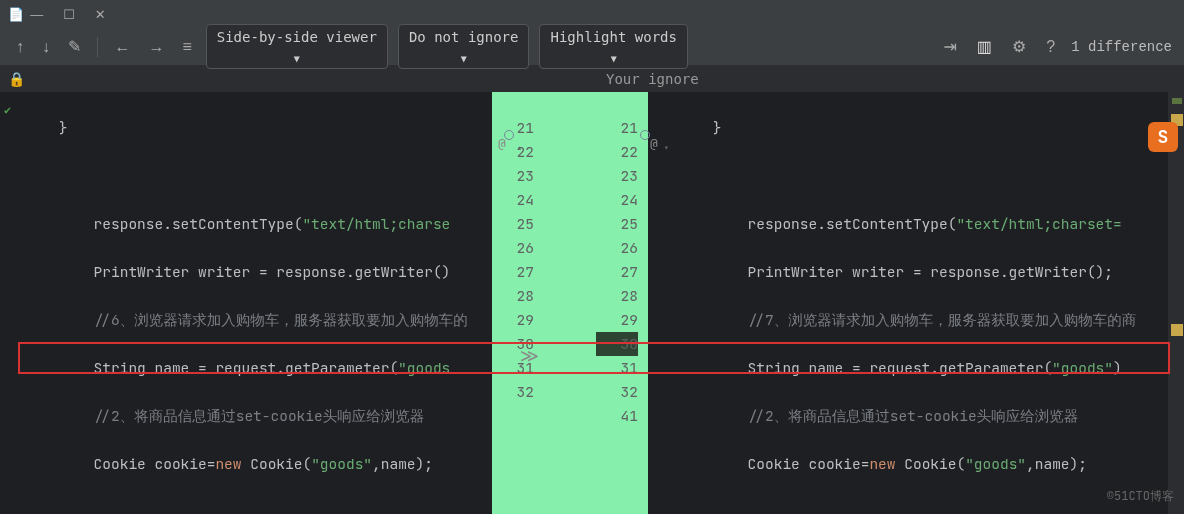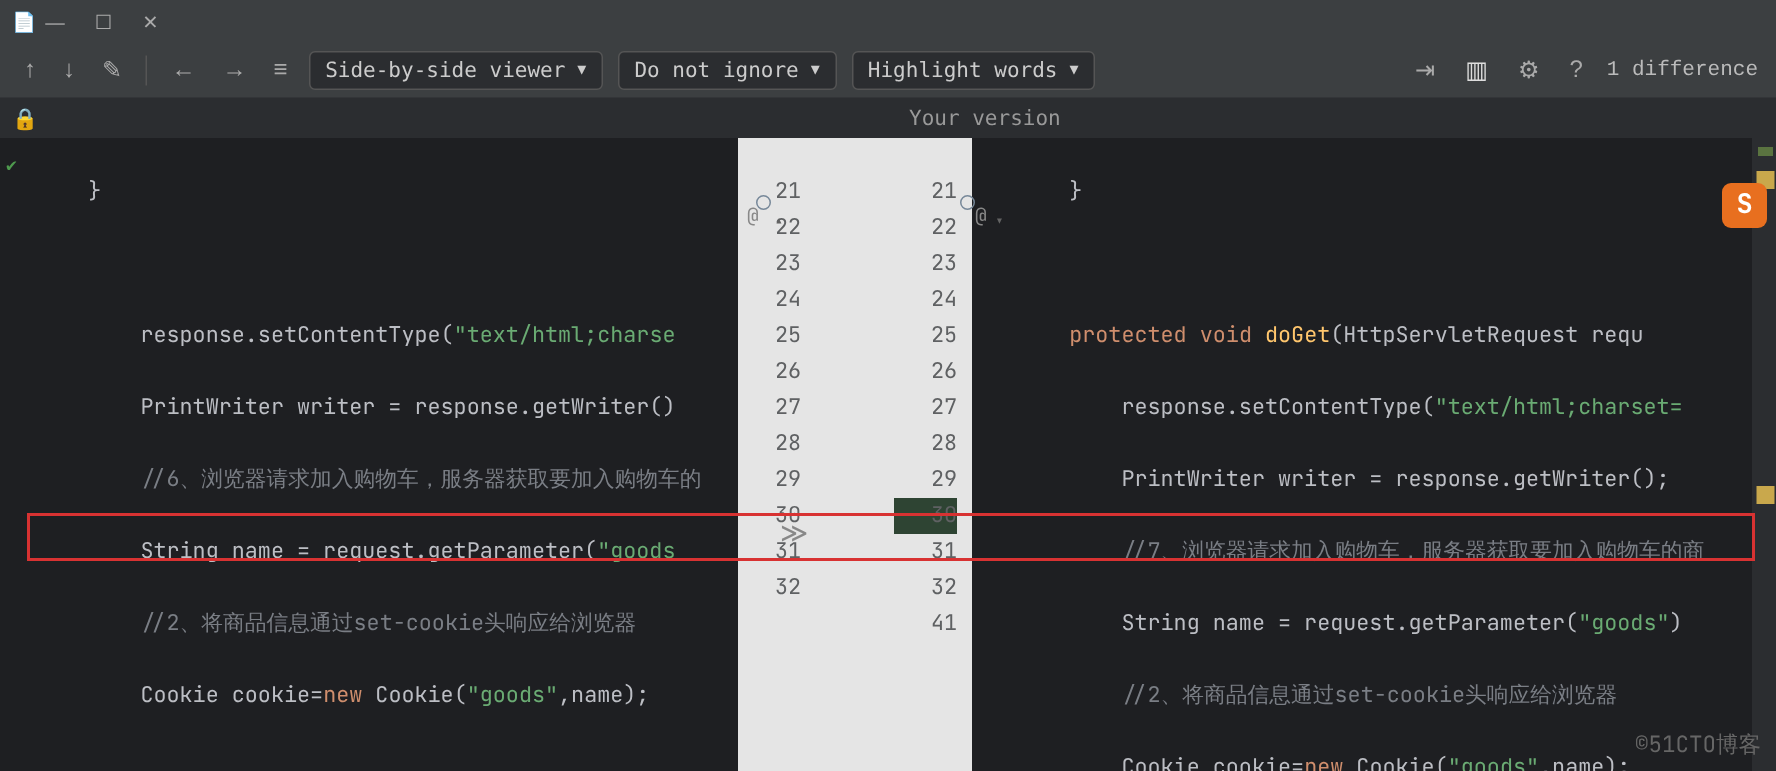--- a/index.html
+++ b/index.html
@@ -20,21 +20,21 @@
 
   .toolbar {
     height: 38px; background: #3c3f41; display: flex; align-items: center;
     padding: 0 12px; gap: 10px; border-bottom: 1px solid #2b2d30;
   }
   .tbtn { color: #aaa; font-size: 16px; padding: 2px 4px; cursor: pointer; }
   .sep { width: 1px; height: 20px; background: #555; margin: 0 2px; }
   .combo {
     background: #2b2d30; border: 1px solid #555; border-radius: 4px;
     padding: 4px 10px; color: #ccc; font-size: 14px; display: flex;
-    align-items: center; gap: 8px; cursor: pointer; font-family: monospace;
+    align-items: center; gap: 8px; cursor: pointer; font-family: monospace; flex-direction: column;
   }
   .combo .caret { font-size: 10px; }
   .toolbar-right { margin-left: auto; display: flex; align-items: center; gap: 12px; }
   .diff-count { color: #bbb; font-family: Liberation Mono, monospace; font-size: 14px; }
 
   .subheader {
     height: 26px; background: #2b2d30; display: flex; align-items: center;
     font-family: monospace; font-size: 14px; color: #999;
   }
   .sub-left { width: 50%; display: flex; align-items: center; gap: 6px; padding-left: 8px; }
@@ -45,21 +45,21 @@
     position: relative; height: 422px; background: #1e1f22;
     font-family: "JetBrains Mono","Consolas",monospace; font-size: 14.5px;
     line-height: 24px;
   }
   .pane-left {
     position: absolute; left: 0; top: 0; width: 492px; height: 100%;
     overflow: hidden; white-space: pre; padding-left: 24px;
   }
   .gutter-mid {
     position: absolute; left: 492px; top: 0; width: 156px; height: 100%;
-    background: #e5e5e5; display: flex;
+    background: #86efac; display: flex;
   }
   .gcol { width: 52px; text-align: right; color: #5f6163; padding-right: 10px; }
   .gcol2 { width: 52px; text-align: right; color: #5f6163; padding-right: 10px; }
   .gmid { width: 52px; }
   .pane-right {
     position: absolute; left: 648px; top: 0; width: 520px; height: 100%;
     overflow: hidden; white-space: pre; padding-left: 30px;
   }
   .err-strip {
     position: absolute; right: 0; top: 0; width: 16px; height: 100%;
@@ -85,21 +85,21 @@
   .accept-arrows { position:absolute; left:520px; top:252px; color:#888; font-size:18px; }
   .fold-ic { position:absolute; color:#636363; font-size:11px; }
   .close-circle { position:absolute; left:504px; top:38px; width:10px; height:10px; border:1px solid #789; border-radius:50%; }
   .close-circle2 { position:absolute; left:640px; top:38px; width:10px; height:10px; border:1px solid #789; border-radius:50%; }
   .atmark { position:absolute; color:#888; font-size:13px; }
   .sign-badge {
     position:absolute; right:6px; top:30px; width:30px; height:30px;
     background:#e86f1f; border-radius:6px; color:#fff; text-align:center;
     line-height:30px; font-size:18px; font-weight:bold;
   }
-  .watermark { position:absolute; right:10px; bottom:6px; color:#666; font-size:15px; }
+  .watermark { position:absolute; right:10px; bottom:6px; color:#666; font-size:12px; }
 </style>
 </head>
 <body>
 
 <div class="titlebar">
   <span class="file-icon">📄</span>
   <div class="win-ctrls">
     <span>—</span>
     <span>☐</span>
     <span>✕</span>
@@ -133,21 +133,21 @@
     <span class="tbtn">?</span>
     <span class="diff-count">1 difference</span>
   </div>
 </div>
 
 <div class="subheader">
   <div class="sub-left">
     <span class="lock-ic">🔒</span>
   </div>
   <div class="sub-right">
-    <span>Your version</span>
+    <span>Your ignore</span>
   </div>
 </div>
 
 <div class="diff-body">
   <span class="checkmark">✔</span>
 
   <div class="pane-left">
 <div class="line">    }</div>
 <div class="line"></div>
 <div class="line">        <span class="punc">response.setContentType(</span><span class="str">"text/html;charse</span></div>
@@ -202,21 +202,20 @@
   <span class="atmark" style="left:498px; top:40px;">@</span>
   <span class="close-circle"></span>
   <span class="atmark" style="left:650px; top:40px;">@</span>
   <span class="close-circle2"></span>
   <span class="fold-ic" style="left:516px; top:44px;">▴</span>
   <span class="fold-ic" style="left:663px; top:44px;">▾</span>
 
   <div class="pane-right">
 <div class="line">    }</div>
 <div class="line"></div>
-<div class="line">    <span class="kw">protected</span> <span class="kw">void</span> <span class="fn">doGet</span><span class="punc">(HttpServletRequest requ</span></div>
 <div class="line">        <span class="punc">response.setContentType(</span><span class="str">"text/html;charset=</span></div>
 <div class="line">        <span class="punc">PrintWriter writer = response.getWriter();</span></div>
 <div class="line">        <span class="cmt">//7、浏览器请求加入购物车，服务器获取要加入购物车的商</span></div>
 <div class="line">        <span class="punc">String name = request.getParameter(</span><span class="str">"goods"</span><span class="punc">)</span></div>
 <div class="line">        <span class="cmt">//2、将商品信息通过set-cookie头响应给浏览器</span></div>
 <div class="line">        <span class="punc">Cookie cookie=</span><span class="kw">new</span><span class="punc"> Cookie(</span><span class="str">"goods"</span><span class="punc">,name);</span></div>
 
 
 
 

